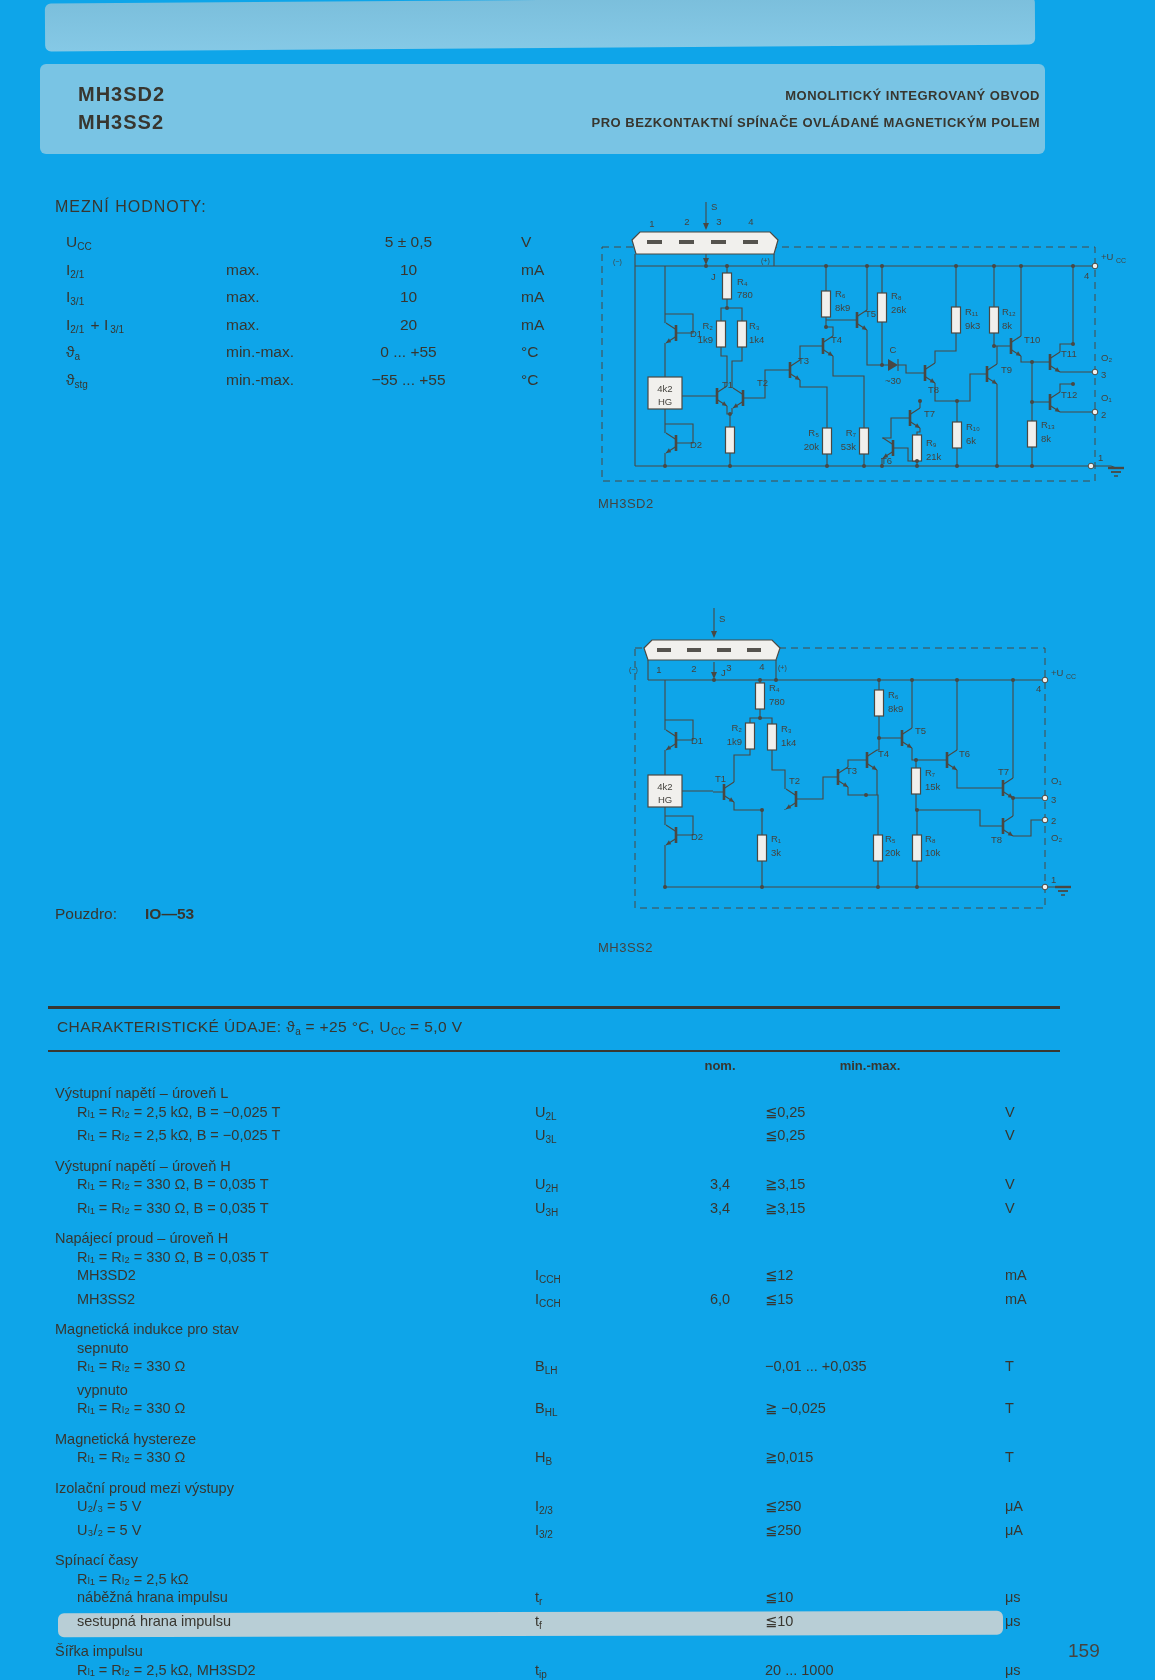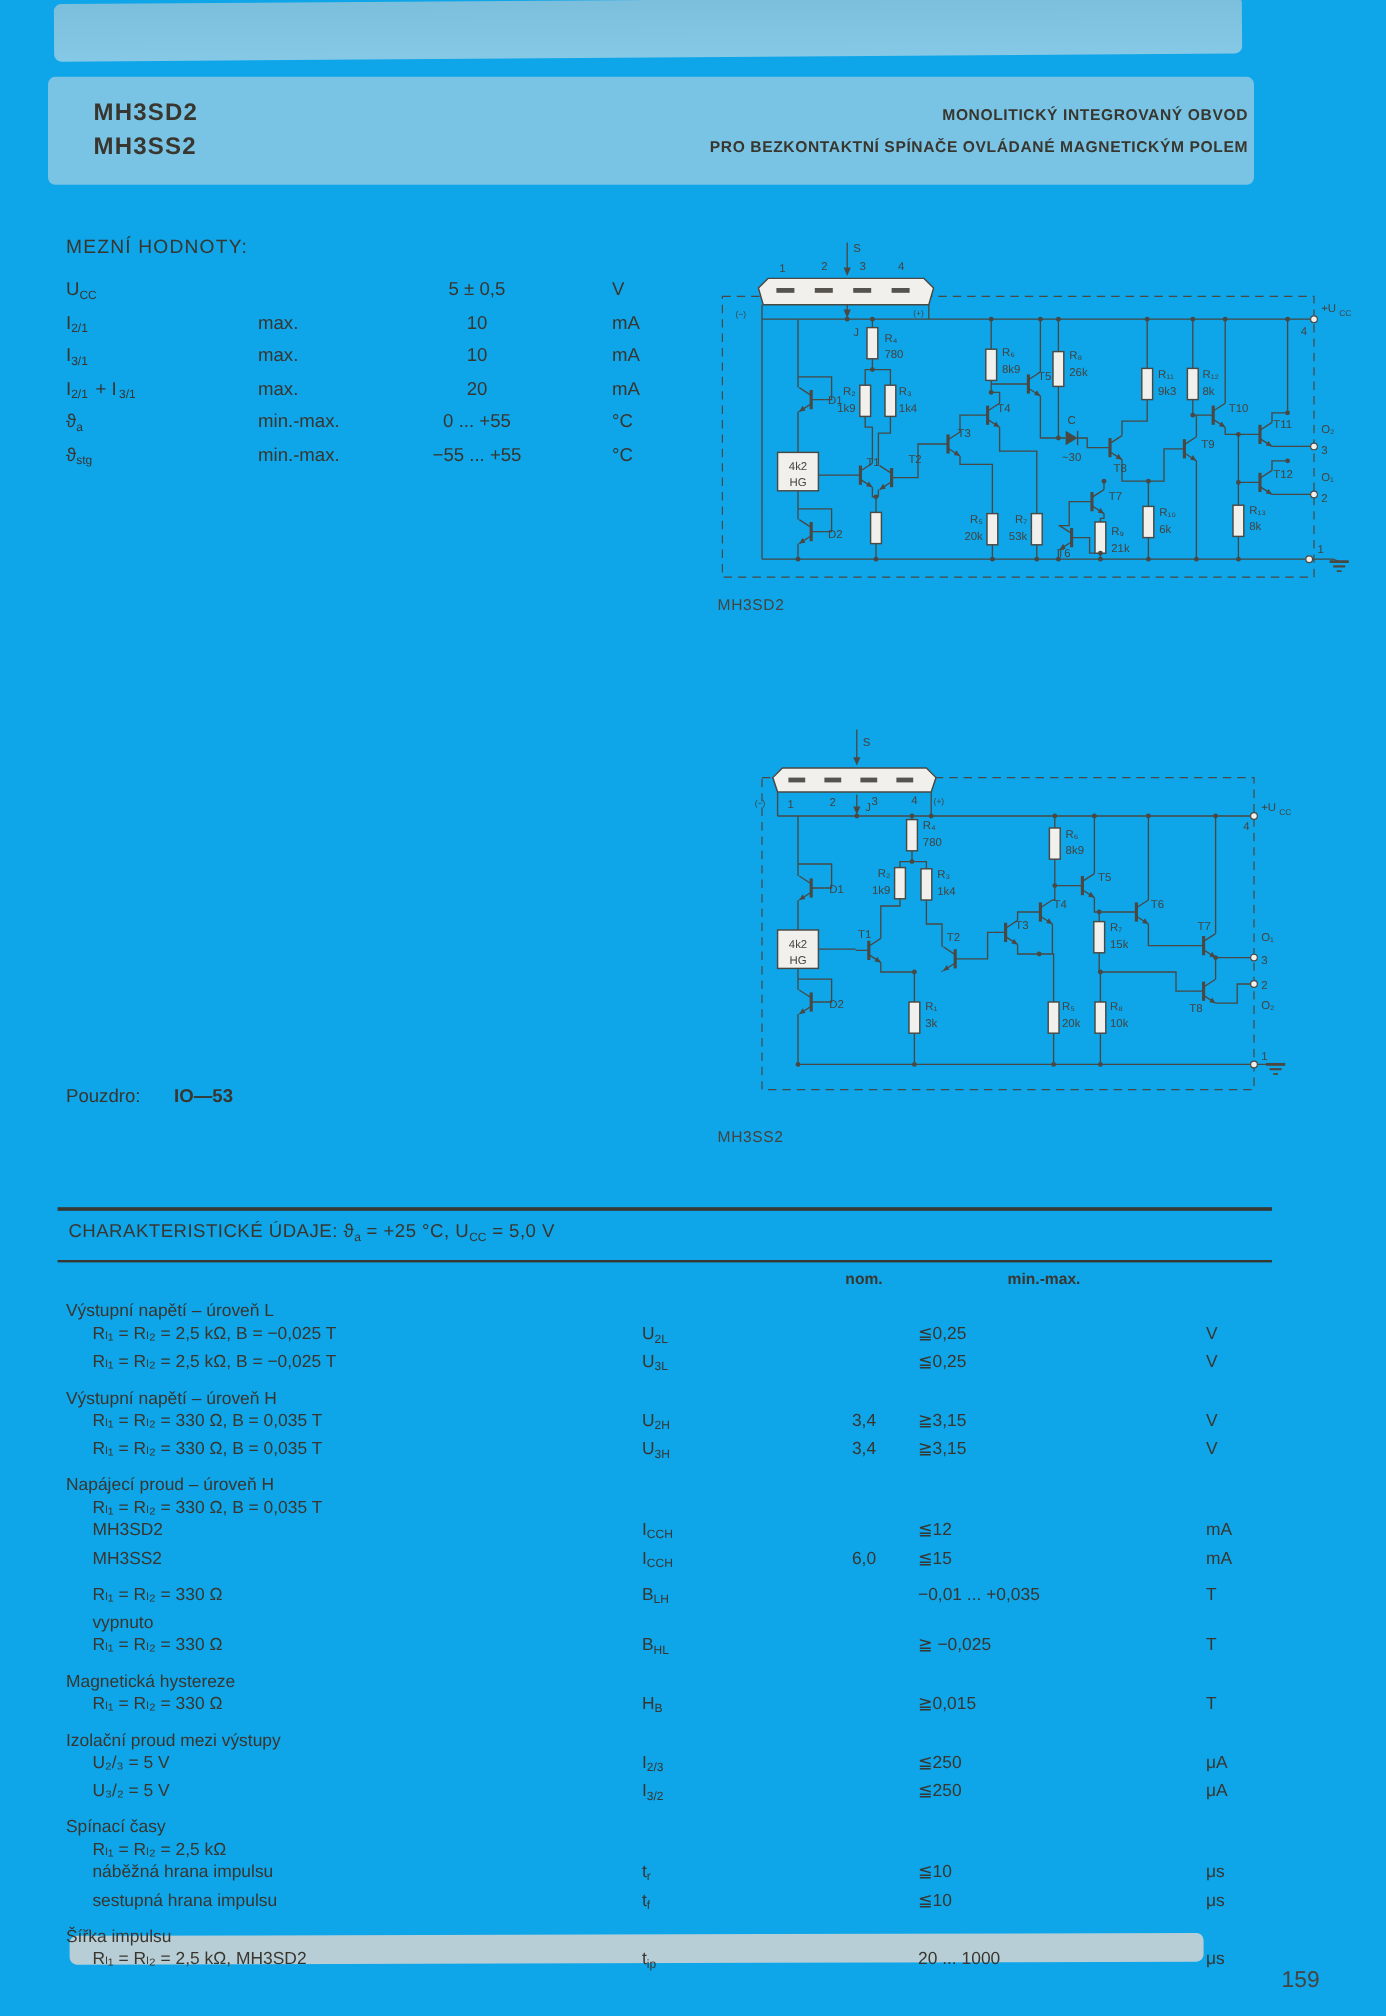--- a/index.html
+++ b/index.html
@@ -5,21 +5,21 @@
   html,body{margin:0;padding:0;background:#c8c7c4;}
   #page{position:relative;width:1155px;height:1680px;background:#0ea5e9;overflow:hidden;
         font-family:"Liberation Sans","DejaVu Sans",sans-serif;color:#38362f;}
   .abs{position:absolute;}
   .band{position:absolute;border-radius:6px;}
   
   #partnos{left:78px;top:80px;font-size:20px;font-weight:bold;line-height:28px;letter-spacing:1px;}
   #titleblk{left:300px;top:82px;width:740px;text-align:right;font-size:13px;font-weight:bold;line-height:27px;letter-spacing:0.5px;}
   
   #limits-h{left:55px;top:198px;font-size:16px;letter-spacing:1px;}
-  #limits{left:55px;top:228px;width:560px;font-size:15.5px;}
+  #limits{left:66px;top:228px;width:560px;font-size:15.5px;}
   .lrow{display:flex;height:27.5px;align-items:baseline;line-height:27.5px;}
   .l-sym{width:160px;}
   .l-cond{width:95px;}
   .l-val{width:175px;text-align:center;}
   .l-unit{width:90px;padding-left:25px;}
   .sub{font-size:10px;vertical-align:-3px;letter-spacing:0;}
   .mid{padding:0 2px;}
   
   .caption{font-size:13px;letter-spacing:0.5px;color:#454440;}
   #pouzdro{left:55px;top:905px;font-size:15.5px;}
@@ -468,21 +468,23 @@
       <div class="crow">
         <div class="c-cond">MH3SS2</div>
         <div class="c-sym"><span>I</span><span class="sub">CCH</span></div>
         <div class="c-nom">6,0</div>
         <div class="c-mm">≦15</div>
         <div class="c-unit">mA</div>
       </div>
     </div>
 
     <div class="sec">
-      <div class="crow">
+      <div class="sec-title">Magnetická indukce pro stav</div>
+      <div class="crow">
+        <div class="c-cond">sepnuto</div>
         <div class="c-sym"><span></span><span class="sub"></span></div>
         <div class="c-nom"></div>
         <div class="c-mm"></div>
         <div class="c-unit"></div>
       </div>
       <div class="crow">
         <div class="c-cond">Rₗ₁ = Rₗ₂ = 330 Ω</div>
         <div class="c-sym"><span>B</span><span class="sub">LH</span></div>
         <div class="c-nom"></div>
         <div class="c-mm">−0,01 ... +0,035</div>

